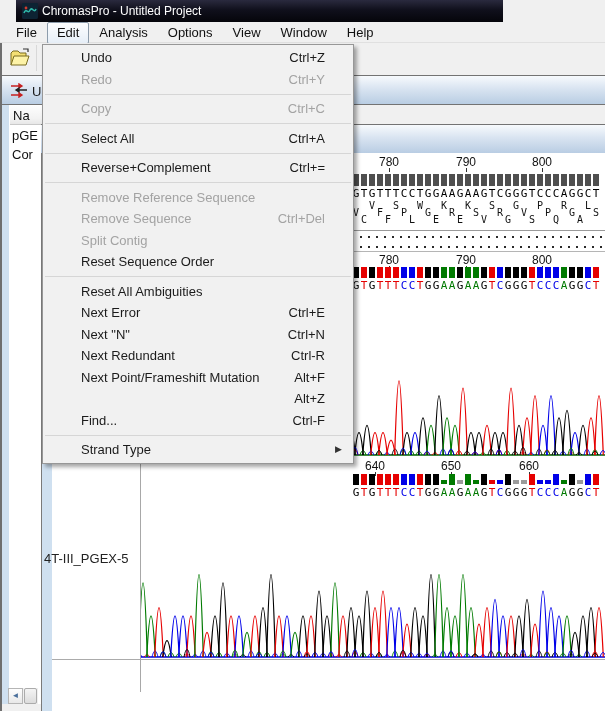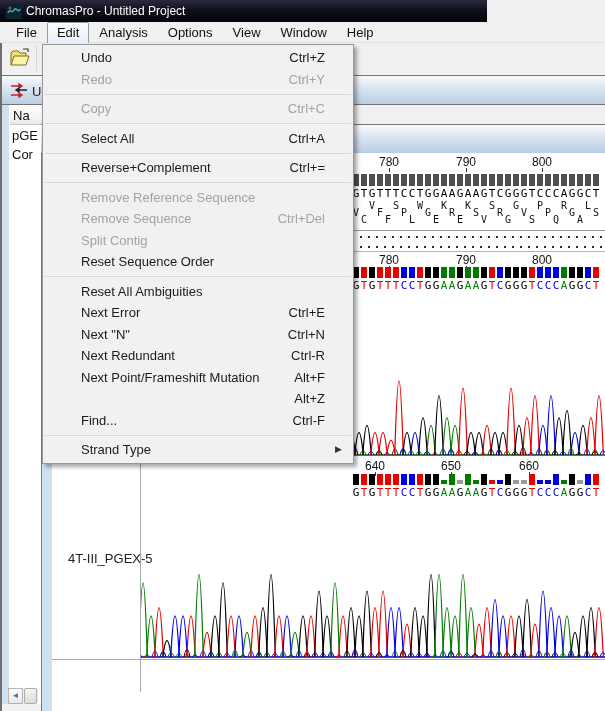--- a/index.html
+++ b/index.html
@@ -1,20 +1,20 @@
 <!DOCTYPE html>
 <html><head>
 <meta charset="utf-8">
 <style>
   html,body{margin:0;padding:0;background:#888;}
   #app{position:relative;width:605px;height:711px;background:#f0f0f0;overflow:hidden;
        font-family:"Liberation Sans",sans-serif;-webkit-font-smoothing:antialiased;}
   .abs{position:absolute;}
   
-  .titlebar{left:0;top:0;width:487px;height:22px;background:linear-gradient(#2a2a3e 0%,#10101c 45%,#05050a 100%);color:#fff;}
+  .titlebar{left:16px;top:0;width:487px;height:22px;background:linear-gradient(#2a2a3e 0%,#10101c 45%,#05050a 100%);color:#fff;}
   .titlebar .ttext{position:absolute;left:26px;top:4px;font-size:12px;color:#fff;}
   .appicon{position:absolute;left:6px;top:3px;width:16px;height:16px;background:#0e2436;border-radius:2px;}
   .appicon svg{position:absolute;left:0;top:0;}
   
   .menubar{left:0;top:22px;width:605px;height:21px;background:#f0f0f0;border-bottom:1px solid #e0e0e0;white-space:nowrap;padding-left:6px;box-sizing:border-box;}
   .mb-item{display:inline-block;font-size:13px;color:#111;padding:2px 9px 3px 9px;border:1px solid transparent;}
   .mb-item.open{background:linear-gradient(#fcfdfe,#e6eef7);border:1px solid #8d9cab;border-radius:2px;}
   
   .toolbar{left:0;top:43px;width:605px;height:30px;background:#f0f0f0;}
   .tbsep{position:absolute;left:36px;top:2px;width:1px;height:26px;background:#d8d8d8;}
@@ -512,21 +512,21 @@
       <span style="left: 184px; color: rgb(0, 0, 232);">C</span>
       <span style="left: 192px; color: rgb(0, 0, 232);">C</span>
       <span style="left: 200px; color: rgb(0, 0, 232);">C</span>
       <span style="left: 208px; color: rgb(0, 122, 0);">A</span>
       <span style="left: 216px; color: rgb(0, 0, 0);">G</span>
       <span style="left: 224px; color: rgb(0, 0, 0);">G</span>
       <span style="left: 232px; color: rgb(0, 0, 232);">C</span>
       <span style="left: 240px; color: rgb(230, 0, 0);">T</span>
     </div>
 
-  <div class="abs tracelabel" style="left:68px;top:551px;">4T-III_PGEX-5</div>
+  <div class="abs tracelabel" style="left:44px;top:551px;">4T-III_PGEX-5</div>
   <svg class="abs" id="trace-bottom" style="left:141px;top:535px;" width="464" height="124">
       <path d="M0,122 L464,122" stroke="#0000d8" fill="none" stroke-width="1.4"></path>
       <path d="M-2.3,122 C0.8,23 3.2,23 6.3,122" stroke="#007a00" fill="none" stroke-width="1.25"></path>
       <path d="M3,122 C5,119 7,119 9,122" stroke="#e60000" fill="none" stroke-width="1"></path>
       <path d="M-5,122 C-3,118 -1,118 1,122" stroke="#0000e8" fill="none" stroke-width="1"></path>
       <path d="M5.7,122 C8.8,67 11.2,67 14.3,122" stroke="#007a00" fill="none" stroke-width="1.25"></path>
       <path d="M11,122 C13,114 15,114 17,122" stroke="#0000e8" fill="none" stroke-width="1"></path>
       <path d="M13.7,122 C16.8,56 19.2,56 22.3,122" stroke="#e60000" fill="none" stroke-width="1.25"></path>
       <path d="M19,122 C21,115 23,115 25,122" stroke="#007a00" fill="none" stroke-width="1"></path>
       <path d="M21.7,122 C24.8,100 27.2,100 30.3,122" stroke="#000000" fill="none" stroke-width="1.25"></path>

